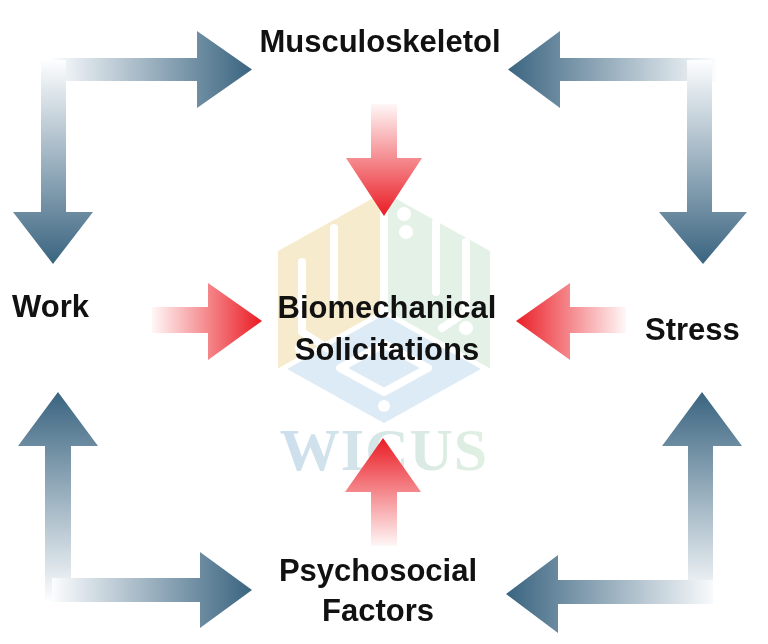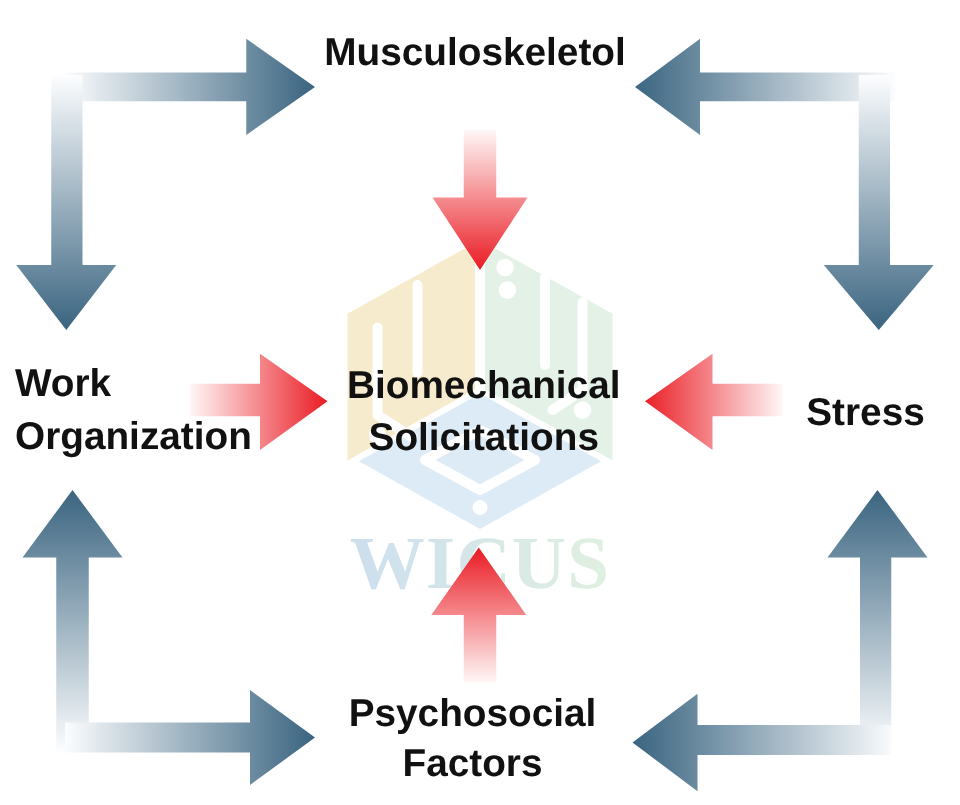--- a/index.html
+++ b/index.html
@@ -103,21 +103,20 @@
       <polygon points="626,307 570,307 570,283 516,321 570,360 570,333 626,333" fill="url(#gRedL)"></polygon>
     </g>
   </svg>
 
   <div class="label label-msd">
     <span class="line">Musculoskeletol</span>
   </div>
 
   <div class="label label-work">
     <span class="line">Work</span>
-    <span class="line">Organization</span>
   </div>
 
   <div class="label label-stress">
     <span class="line">Stress</span>
   </div>
 
   <div class="label label-psych">
     <span class="line">Psychosocial</span>
     <span class="line">Factors</span>
   </div>

